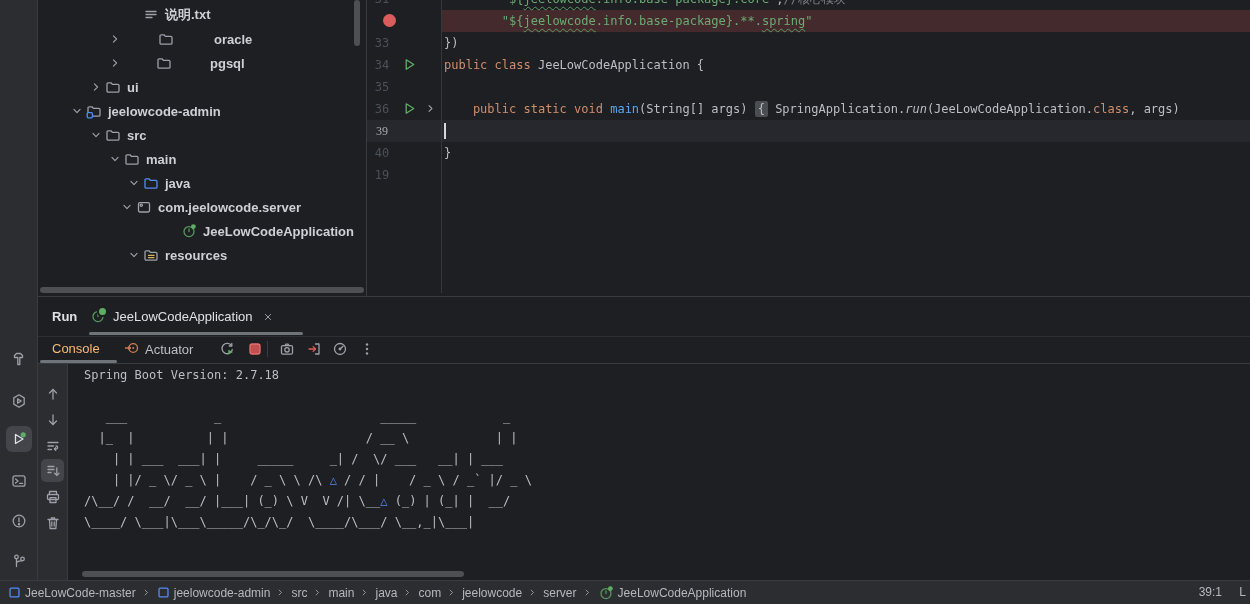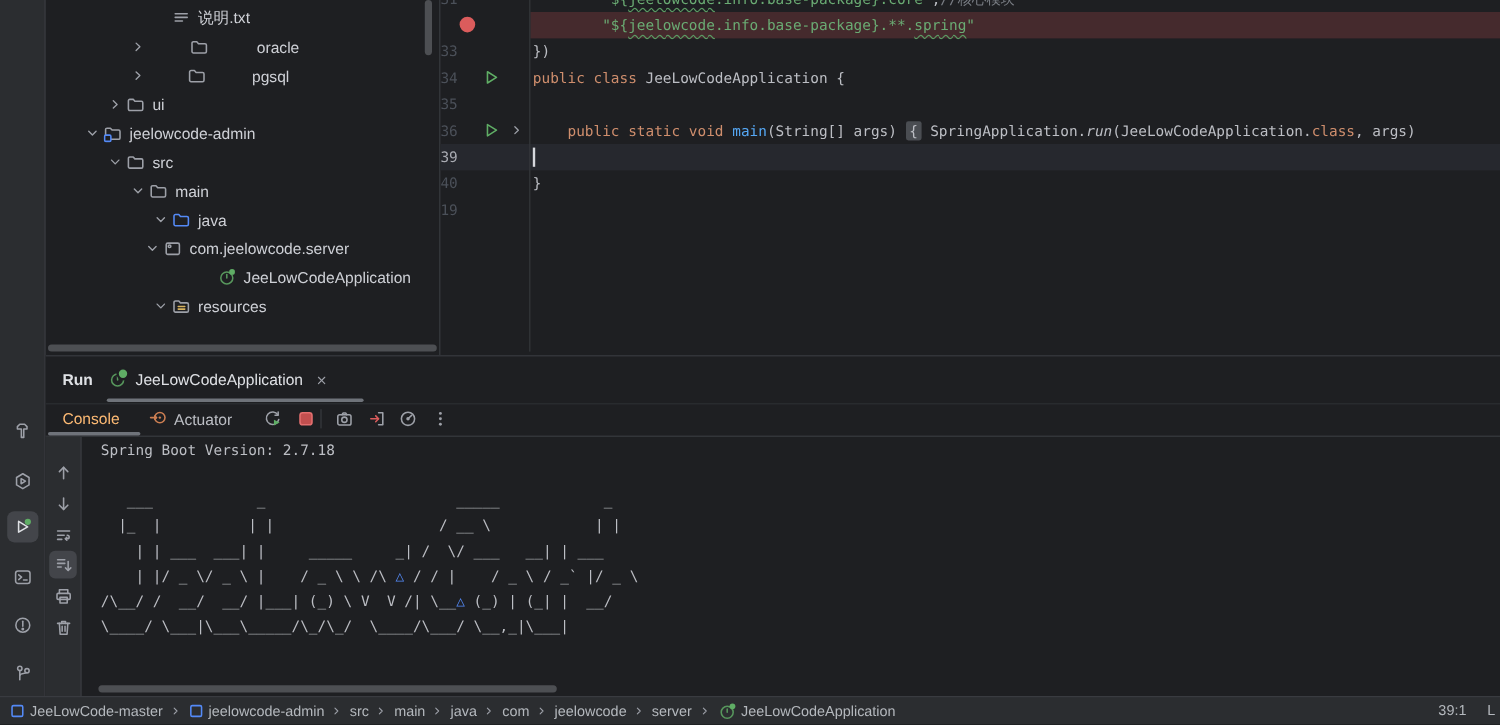--- a/index.html
+++ b/index.html
@@ -13,32 +13,32 @@
   .stripe-btn{position:absolute;left:6px;width:26px;height:26px;border-radius:6px;
               display:flex;align-items:center;justify-content:center;}
   .stripe-btn.sel{background:#43454a;}
 
   
   #tree{position:absolute;left:38px;top:0;width:328px;height:296px;overflow:hidden;}
   .trow{position:absolute;left:0;width:340px;height:24px;display:flex;align-items:center;
         font-size:13px;color:#ced0d6;cursor:default;}
   .chev{width:18px;flex:0 0 18px;height:16px;display:flex;align-items:center;justify-content:center;}
   .ticon{width:20px;flex:0 0 20px;height:16px;display:flex;align-items:center;}
-  .tlabel{white-space:nowrap;padding-left:2px;}
+  .tlabel{white-space:nowrap;padding-left:2px;font-weight:bold;}
   .vthumb{position:absolute;left:316px;top:0;width:6px;height:46px;background:#4d4f53;border-radius:3px;}
   .hthumb{position:absolute;left:2px;top:287px;width:324px;height:6px;background:#4d4f53;border-radius:3px;}
 
   
   #editor{position:absolute;left:367px;top:0;width:883px;height:296px;overflow:hidden;
           font-family:"DejaVu Sans Mono","Liberation Mono",monospace;font-size:12px;}
   .band{position:absolute;height:22px;}
   .band.bp{left:75px;width:808px;background:#452a2d;}
   .band.cur{left:0;width:883px;background:#26282e;}
   .gutter-border{position:absolute;left:74px;top:0;width:1px;height:293px;background:#35373b;}
-  .gnum{position:absolute;left:0;width:30px;text-align:left;line-height:22px;color:#4b5059;}
+  .gnum{position:absolute;left:0;width:30px;text-align:center;line-height:22px;color:#4b5059;}
   .gnum.cur{color:#a9abb2;}
   .bpdot{position:absolute;left:16px;width:13px;height:13px;border-radius:50%;background:#db5c5c;}
   .gact{position:absolute;display:flex;}
   .codeline{position:absolute;left:77px;line-height:22px;white-space:pre;}
   .caret{position:absolute;left:77px;width:1.5px;height:16px;background:#d6d8dd;}
   .kw{color:#cf8e6d;} .str{color:#6aab73;} .com{color:#7a7e85;} .def{color:#bcbec4;}
   .mth{color:#56a8f5;} .it{font-style:italic;color:#bcbec4;}
   .strsq{color:#6aab73;text-decoration:underline wavy #5a9a62 1px;text-underline-offset:3px;}
   .fold{background:#4a4d52;color:#bcbec4;padding:1px 3px;border-radius:2px;}
 
@@ -314,21 +314,21 @@
         <svg width="15" height="15" viewBox="0 0 16 16" fill="none" stroke="#5fad65" stroke-width="1.4" stroke-linejoin="round">
           <path d="M4.5 3 L12.5 8 L4.5 13 Z"></path>
         </svg>
       </div>
       <div class="gact" style="left: 57px; top: 102px;">
         <svg width="13" height="13" viewBox="0 0 16 16" fill="none" stroke="#9da0a8" stroke-width="1.3" stroke-linecap="round" stroke-linejoin="round">
           <path d="M6.2 4.5 L9.8 8 L6.2 11.5"></path>
         </svg>
       </div>
       <div class="codeline" style="top: 98px;"><span class="kw">    public static void</span><span class="def"> </span><span class="mth">main</span><span class="def">(String[] args) </span><span class="fold">{</span><span class="def"> SpringApplication.</span><span class="it">run</span><span class="def">(JeeLowCodeApplication.</span><span class="kw">class</span><span class="def">, args)</span></div>
-      <div class="gnum cur" style="top: 120px;">39</div>
+      <div class="gnum cur" style="top: 120px; font-family: Liberation Serif, serif;">39</div>
       <div class="codeline" style="top: 120px;"></div>
       <div class="caret" style="top: 123px;"></div>
       <div class="gnum" style="top: 142px;">40</div>
       <div class="codeline" style="top: 142px;"><span class="def">}</span></div>
       <div class="gnum" style="top: 164px;">19</div>
       <div class="codeline" style="top: 164px;"></div>
     </div>
 
   <div id="runpanel">
     <div id="runheader">

